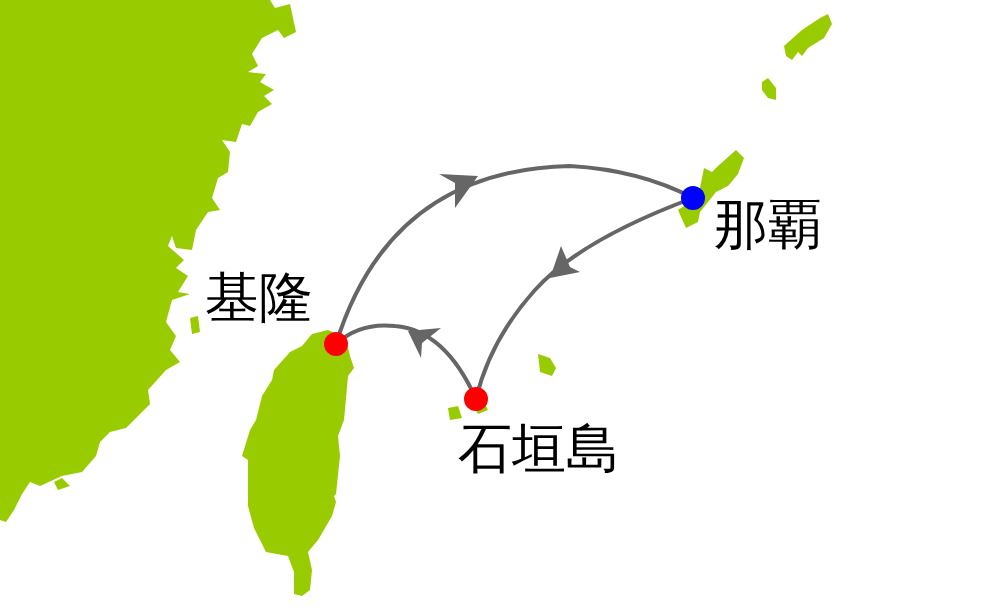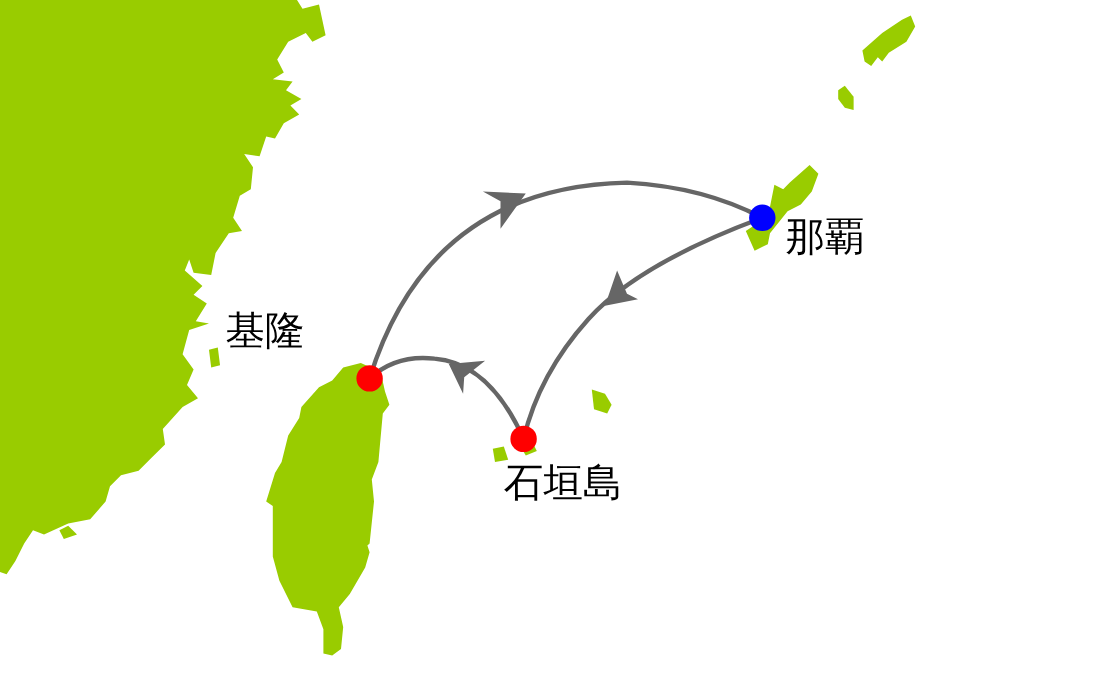--- a/index.html
+++ b/index.html
@@ -1,18 +1,18 @@
 <!DOCTYPE html>
 <html><head>
 <meta charset="utf-8">
 <style>
   html, body { margin:0; padding:0; background:#ffffff; }
   body { width:1000px; height:615px; position:relative; overflow:hidden; font-family:"DejaVu Sans", sans-serif; }
   svg.map { position:absolute; left:0; top:0; }
-  .label { position:absolute; font-size:36px; color:#000; line-height:1; white-space:nowrap; }
+  .label { position:absolute; font-size:54px; color:#000; line-height:1; white-space:nowrap; }
 </style>
 </head>
 <body>
 
 <svg class="map" width="1000" height="615" viewBox="0 0 1000 615">
 
   <path fill="#99cc00" d="
     M0,0 L270,0 L275,8 L290,4 L296,32 L284,38 L278,30 L262,38 L252,54 L258,66 L248,72 L266,74 L260,82 L274,90 L264,96 L272,104 L258,112 L250,126 L242,124 L236,142 L222,140 L230,152 L228,172 L218,178 L212,198 L220,210 L208,212 L196,230 L192,250 L176,248 L172,236 L168,246 L184,260 L176,268 L188,276 L178,292 L190,294 L172,300 L166,322 L176,336 L170,350 L180,362 L166,370 L148,390 L150,404 L138,416 L126,428 L110,432 L100,442 L96,456 L82,472 L62,476 L40,486 L30,482 L22,494 L14,510 L6,522 L0,520 Z"></path>
 
   <path fill="#99cc00" d="M190,318 L198,316 L200,332 L192,334 Z"></path>
@@ -50,15 +50,15 @@
     <path d="M478,176 L439,174 L455,183 L455,208 Z"></path>
     <path d="M550,278 L580,272 L570,267 L561,246 Z"></path>
     <path d="M408,331 L421,358 L422,343 L441,328 Z"></path>
   </g>
 
   <circle cx="336" cy="344" r="12" fill="#ff0000"></circle>
   <circle cx="476" cy="399" r="12" fill="#ff0000"></circle>
   <circle cx="693" cy="198" r="12" fill="#0000ff"></circle>
 </svg>
 
-<div class="label" style="left:205px; top:284px;">基隆</div>
+<div class="label" style="left:205px; top:271px;">基隆</div>
 <div class="label" style="left:458px; top:422px;">石垣島</div>
 <div class="label" style="left:714px; top:198px;">那覇</div>
 
 </body></html>

